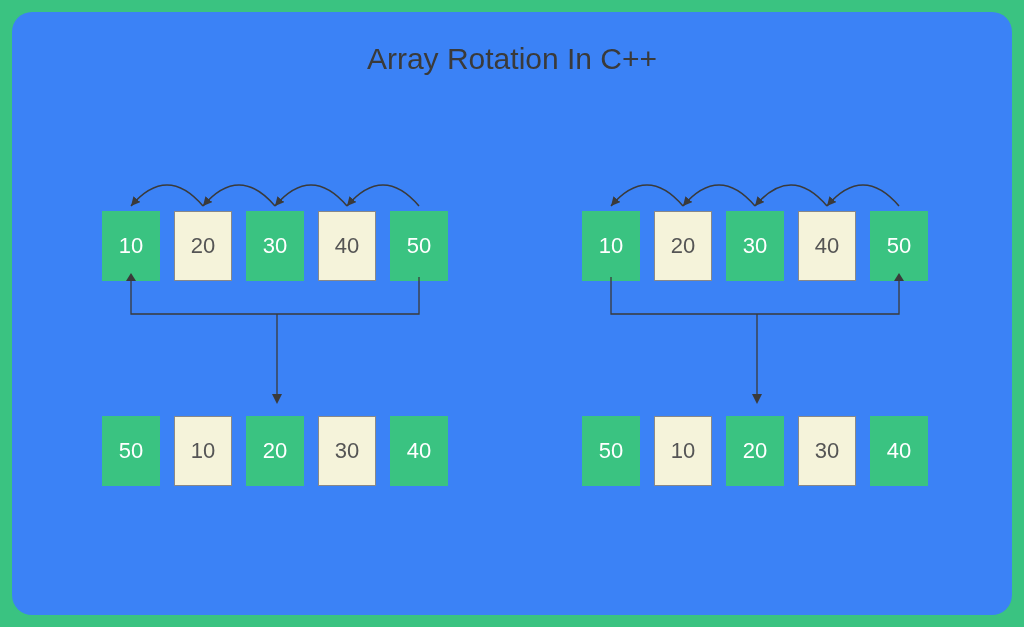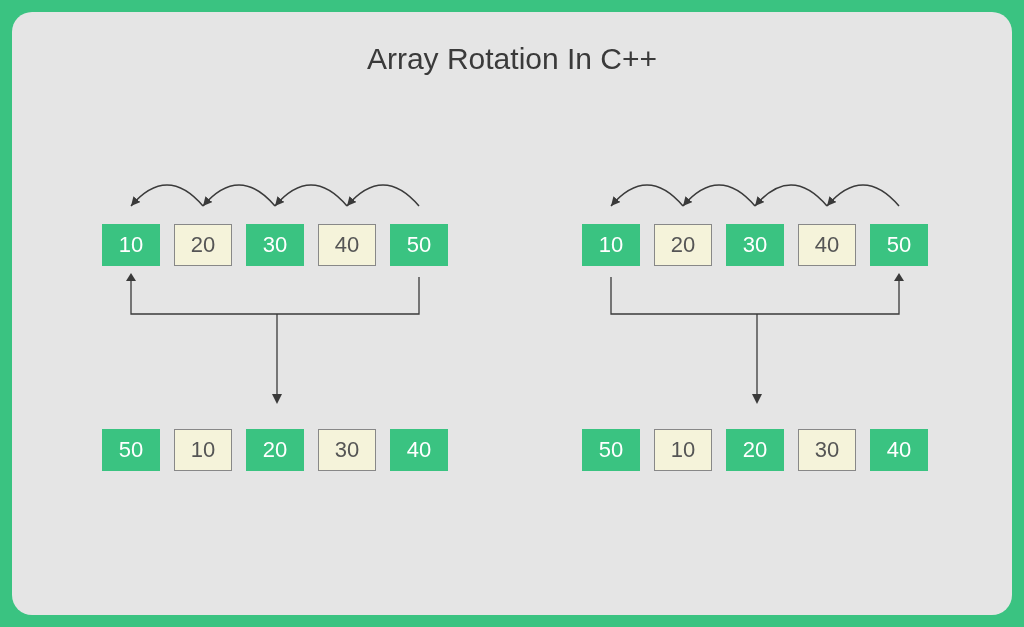--- a/index.html
+++ b/index.html
@@ -6,21 +6,21 @@
   body {
     width: 1024px;
     height: 627px;
     font-family: -apple-system, BlinkMacSystemFont, 'Segoe UI', sans-serif;
     background: #3ac381;
     padding: 12px;
   }
   .frame {
     width: 100%;
     height: 100%;
-    background: #e5e5e5;
+    background: #3b82f6;
     border-radius: 20px;
     padding: 30px 40px;
     position: relative;
   }
   .title {
     text-align: center;
     font-size: 30px;
     font-weight: 500;
     color: #3a3a3a;
     margin-bottom: 60px;
@@ -30,27 +30,26 @@
     width: 100%;
     height: 450px;
   }
   .array-row {
     position: absolute;
     display: flex;
     gap: 14px;
   }
   .cell {
     width: 58px;
-    height: 42px;
+    height: 70px;
     display: flex;
     align-items: center;
     justify-content: center;
     font-size: 22px;
     border: 1px solid #3a3a3a;
-    margin-top: 13px;
   }
   .cell.green {
     background: #3ac381;
     color: #fff;
     border-color: #3ac381;
   }
   .cell.cream {
     background: #f5f3da;
     color: #555;
     border-color: #888;

